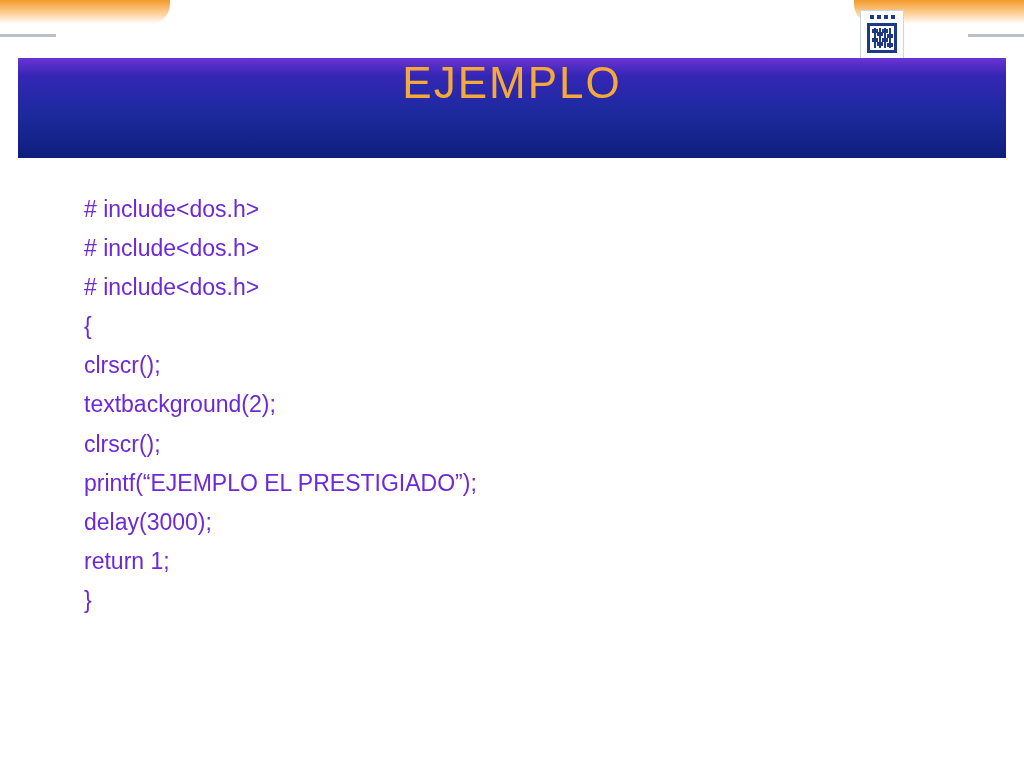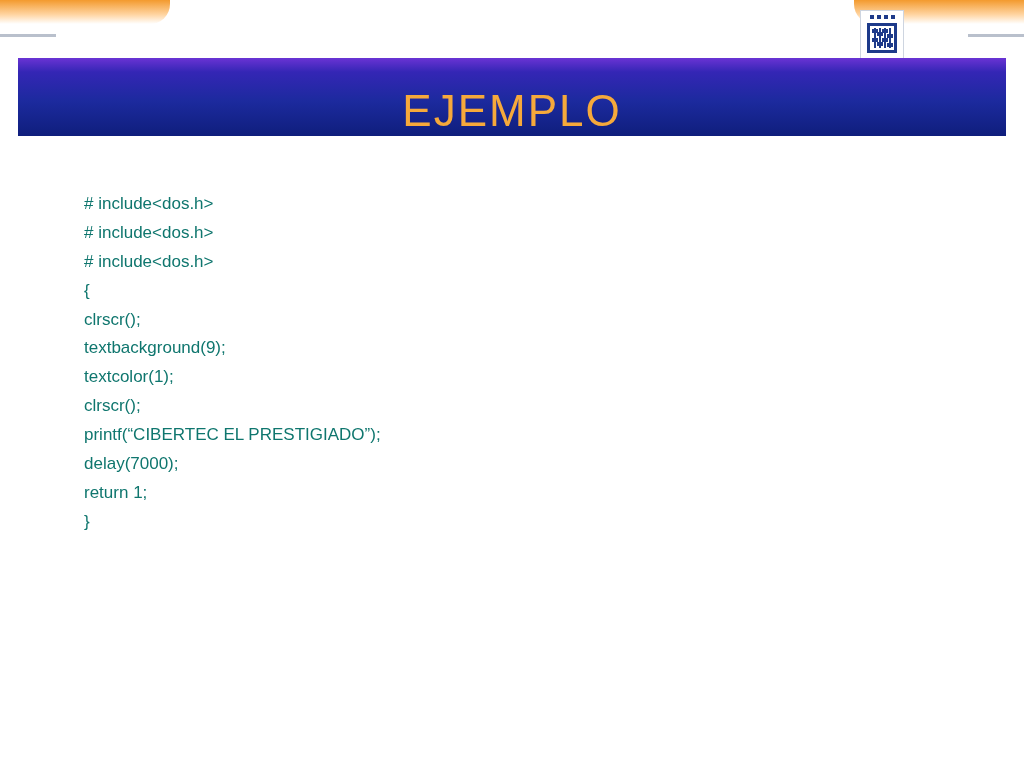--- a/index.html
+++ b/index.html
@@ -37,33 +37,33 @@
   .abacus {
     width: 30px; height: 30px; border: 3px solid #1d3a8a; position: relative;
     display: flex; justify-content: space-around; align-items: stretch; padding: 2px;
   }
   .abacus .col { width: 2px; background: #1d3a8a; position: relative; }
   .abacus .bead {
     position: absolute; width: 6px; height: 4px; background: #1d3a8a; left: -2px;
   }
 
   .title-bar {
-    position: absolute; top: 58px; left: 18px; width: 988px; height: 78px;
+    position: absolute; top: 58px; left: 18px; width: 988px; height: 100px;
     background: linear-gradient(to bottom, #6a33d4 0%, #3426b5 18%, #1c2a9e 55%, #0f1e7c 100%);
-    display: flex; align-items: flex-end; justify-content: center;
+    display: flex; align-items: flex-start; justify-content: center;
   }
   .title-bar h1 {
     color: #f6a93b; font-weight: 400; font-size: 44px; letter-spacing: 2px;
   }
 
   .content {
     position: absolute; top: 190px; left: 84px; right: 60px;
   }
   .code-line {
-    font-size: 17px; color: #0f766e; line-height: 1.7;
+    font-size: 23px; color: #6d28d9; line-height: 1.7;
     font-family: Arial, Helvetica, sans-serif;
   }
 </style>
 </head>
 <body>
 
 <div class="top-strip">
   <div class="strip-left"></div>
   <div class="strip-right"></div>
 </div>
@@ -100,20 +100,19 @@
 <div class="title-bar">
   <h1>EJEMPLO</h1>
 </div>
 
 <div class="content">
   <div class="code-line"># include&lt;dos.h&gt;</div>
   <div class="code-line"># include&lt;dos.h&gt;</div>
   <div class="code-line"># include&lt;dos.h&gt;</div>
   <div class="code-line">{</div>
   <div class="code-line">clrscr();</div>
-  <div class="code-line">textbackground(9);</div>
-  <div class="code-line">textcolor(1);</div>
+  <div class="code-line">textbackground(2);</div>
   <div class="code-line">clrscr();</div>
-  <div class="code-line">printf(“CIBERTEC EL PRESTIGIADO”);</div>
-  <div class="code-line">delay(7000);</div>
+  <div class="code-line">printf(“EJEMPLO EL PRESTIGIADO”);</div>
+  <div class="code-line">delay(3000);</div>
   <div class="code-line">return 1;</div>
   <div class="code-line">}</div>
 </div>
 
 </body></html>

